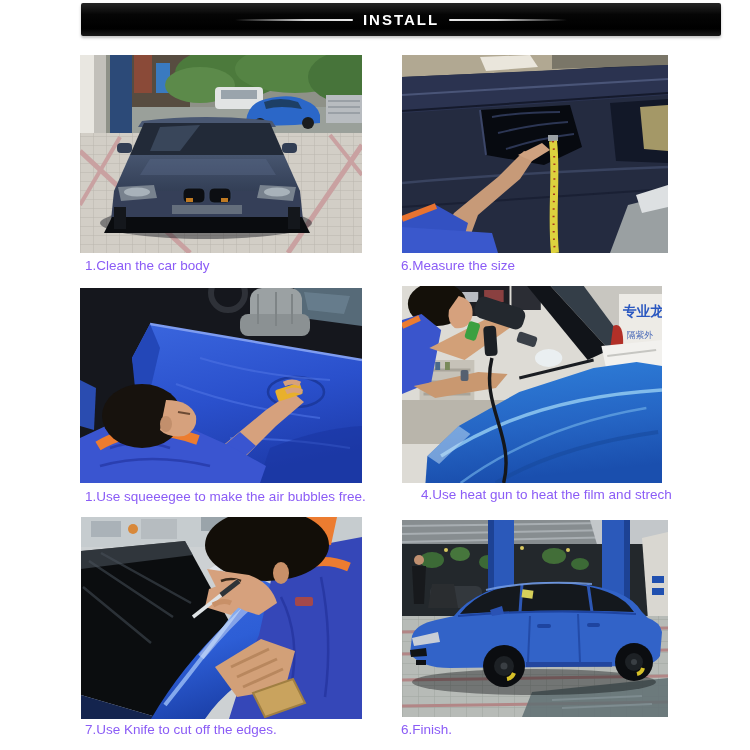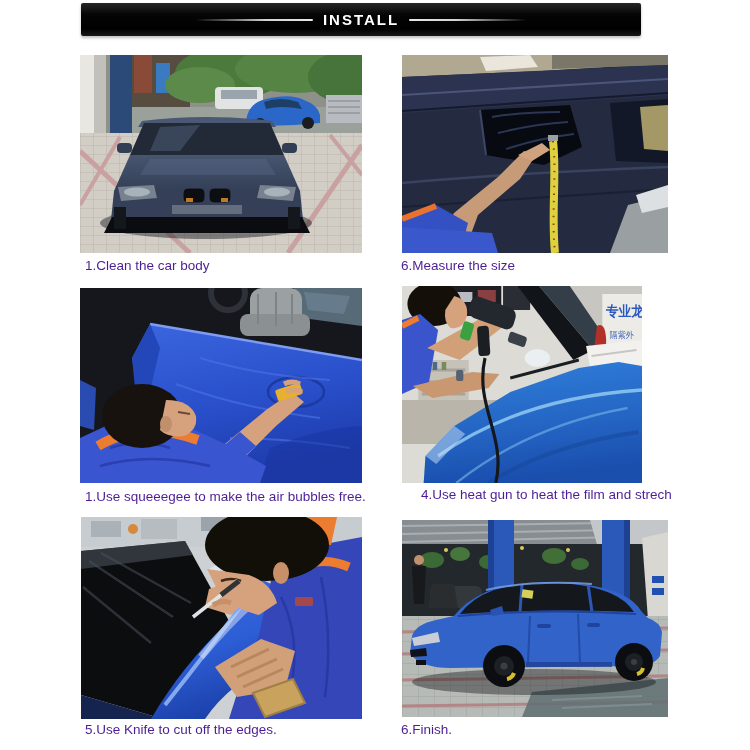--- a/index.html
+++ b/index.html
@@ -3,43 +3,43 @@
 <meta charset="utf-8">
 <style>
   html,body{margin:0;padding:0;}
   body{
     width:750px;height:750px;position:relative;background:#ffffff;
     font-family:"Liberation Sans", sans-serif;overflow:hidden;
   }
   .abs{position:absolute;}
   
   .header-bar{
-    left:81px;top:3px;width:560px;height:33px;border-radius:2px;
+    left:81px;top:3px;width:640px;height:33px;border-radius:2px;
     background:linear-gradient(180deg,#262626 0%,#050505 35%,#000 78%,#181818 100%);
     box-shadow:0 2px 3px rgba(0,0,0,.25);
     display:flex;align-items:center;justify-content:center;gap:10px;
   }
   .header-title{
     color:#fff;font-size:15px;font-weight:bold;letter-spacing:2px;
   }
   .header-line{width:118px;height:2px;border-radius:1px;}
   .header-line.left{background:linear-gradient(90deg,rgba(216,216,216,0),#d4d4d4 60%,#e8e8e8);}
   .header-line.right{background:linear-gradient(270deg,rgba(216,216,216,0),#d4d4d4 60%,#e8e8e8);}
   
   figure.photo{margin:0;padding:0;overflow:hidden;background:#888;}
   figure.photo svg{display:block;width:100%;height:100%;}
   .p1{left:80px;top:55px;width:282px;height:198px;}
   .p2{left:402px;top:55px;width:266px;height:198px;}
   .p3{left:80px;top:288px;width:282px;height:195px;}
-  .p4{left:402px;top:286px;width:240px;height:197px;}
+  .p4{left:402px;top:286px;width:260px;height:197px;}
   .p5{left:81px;top:517px;width:281px;height:202px;}
   .p6{left:402px;top:520px;width:266px;height:197px;}
   
   .caption{
-    color:#4c1d95;font-size:13.5px;line-height:15px;white-space:nowrap;
+    color:#8b5cf6;font-size:13.5px;line-height:15px;white-space:nowrap;
   }
   .c1{left:85px;top:258px;}
   .c2{left:401px;top:258px;}
   .c3{left:85px;top:489px;}
   .c4{left:421px;top:487px;}
   .c4 .line2{padding-left:12px;}
   .c5{left:85px;top:722px;}
   .c6{left:401px;top:722px;}
 </style>
 </head>
@@ -404,17 +404,17 @@
 <div class="abs caption c2">
   <span>6.Measure the size</span>
 </div>
 <div class="abs caption c3">
   <span>1.Use squeeegee to make the air bubbles free.</span>
 </div>
 <div class="abs caption c4">
   <div>4.Use heat gun to heat the film and strech</div>
 </div>
 <div class="abs caption c5">
-  <span>5.Use Knife to cut off the edges.</span>
+  <span>7.Use Knife to cut off the edges.</span>
 </div>
 <div class="abs caption c6">
   <span>6.Finish.</span>
 </div>
 
 </body></html>

